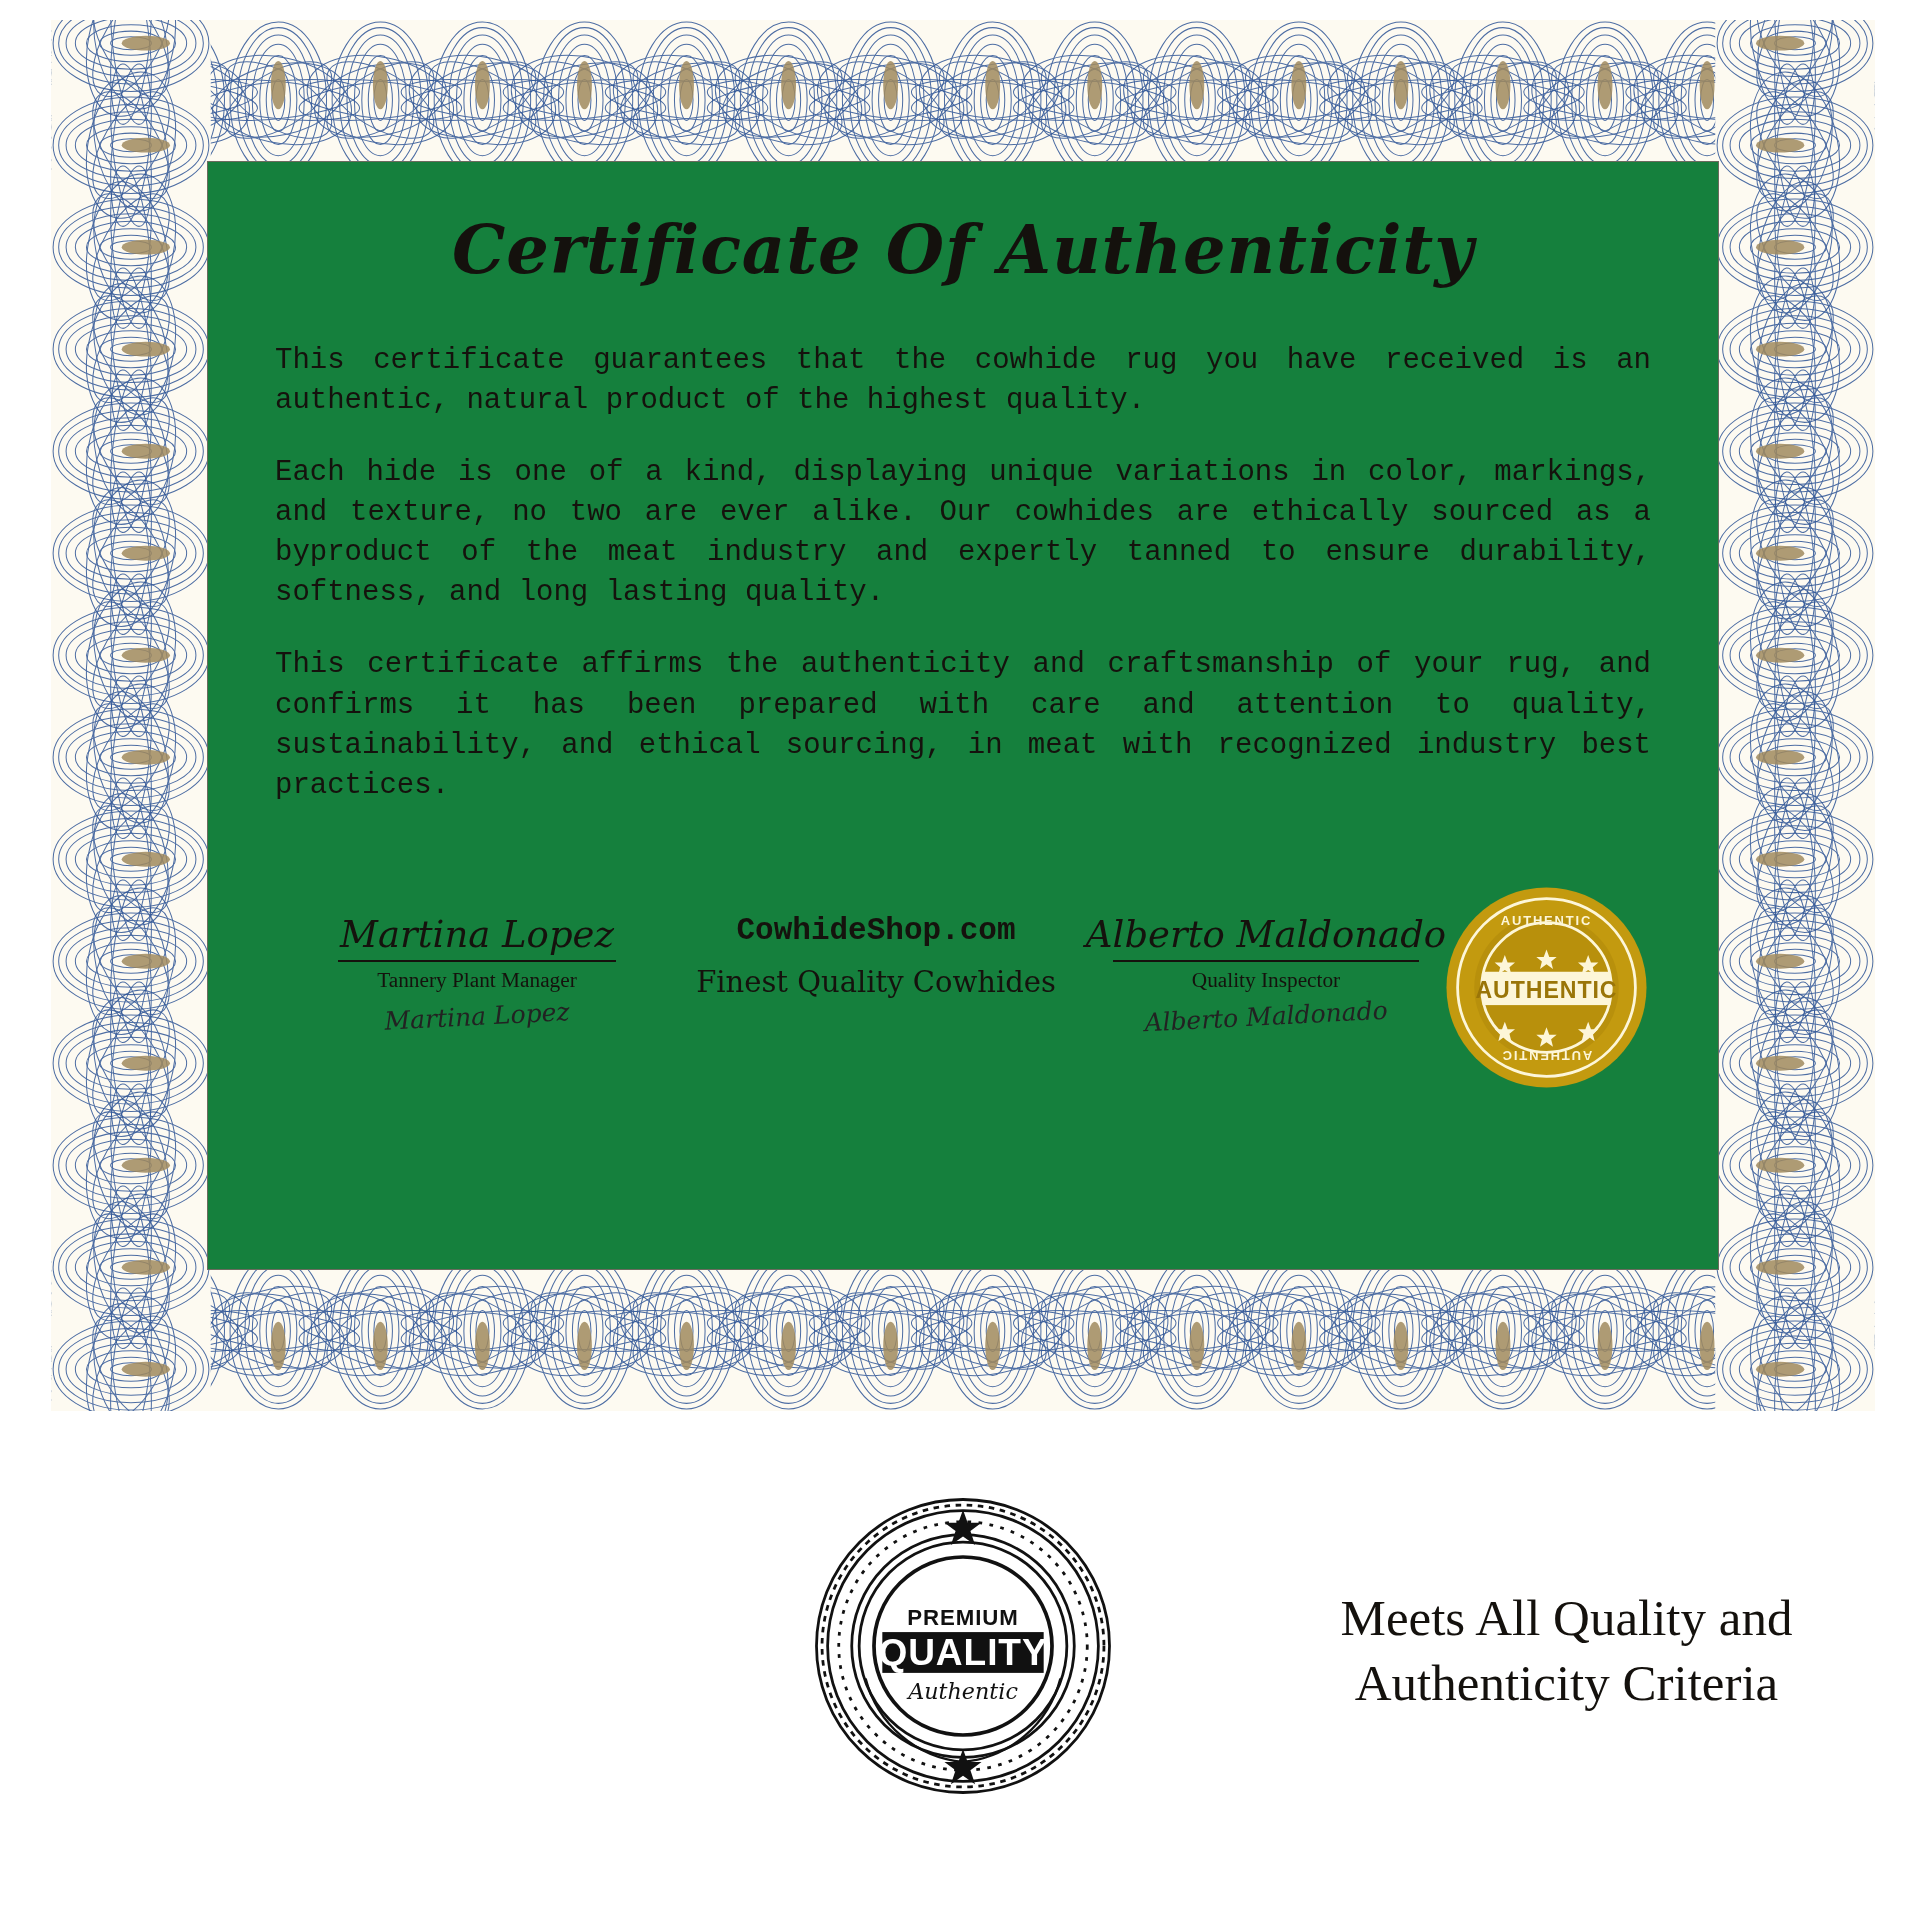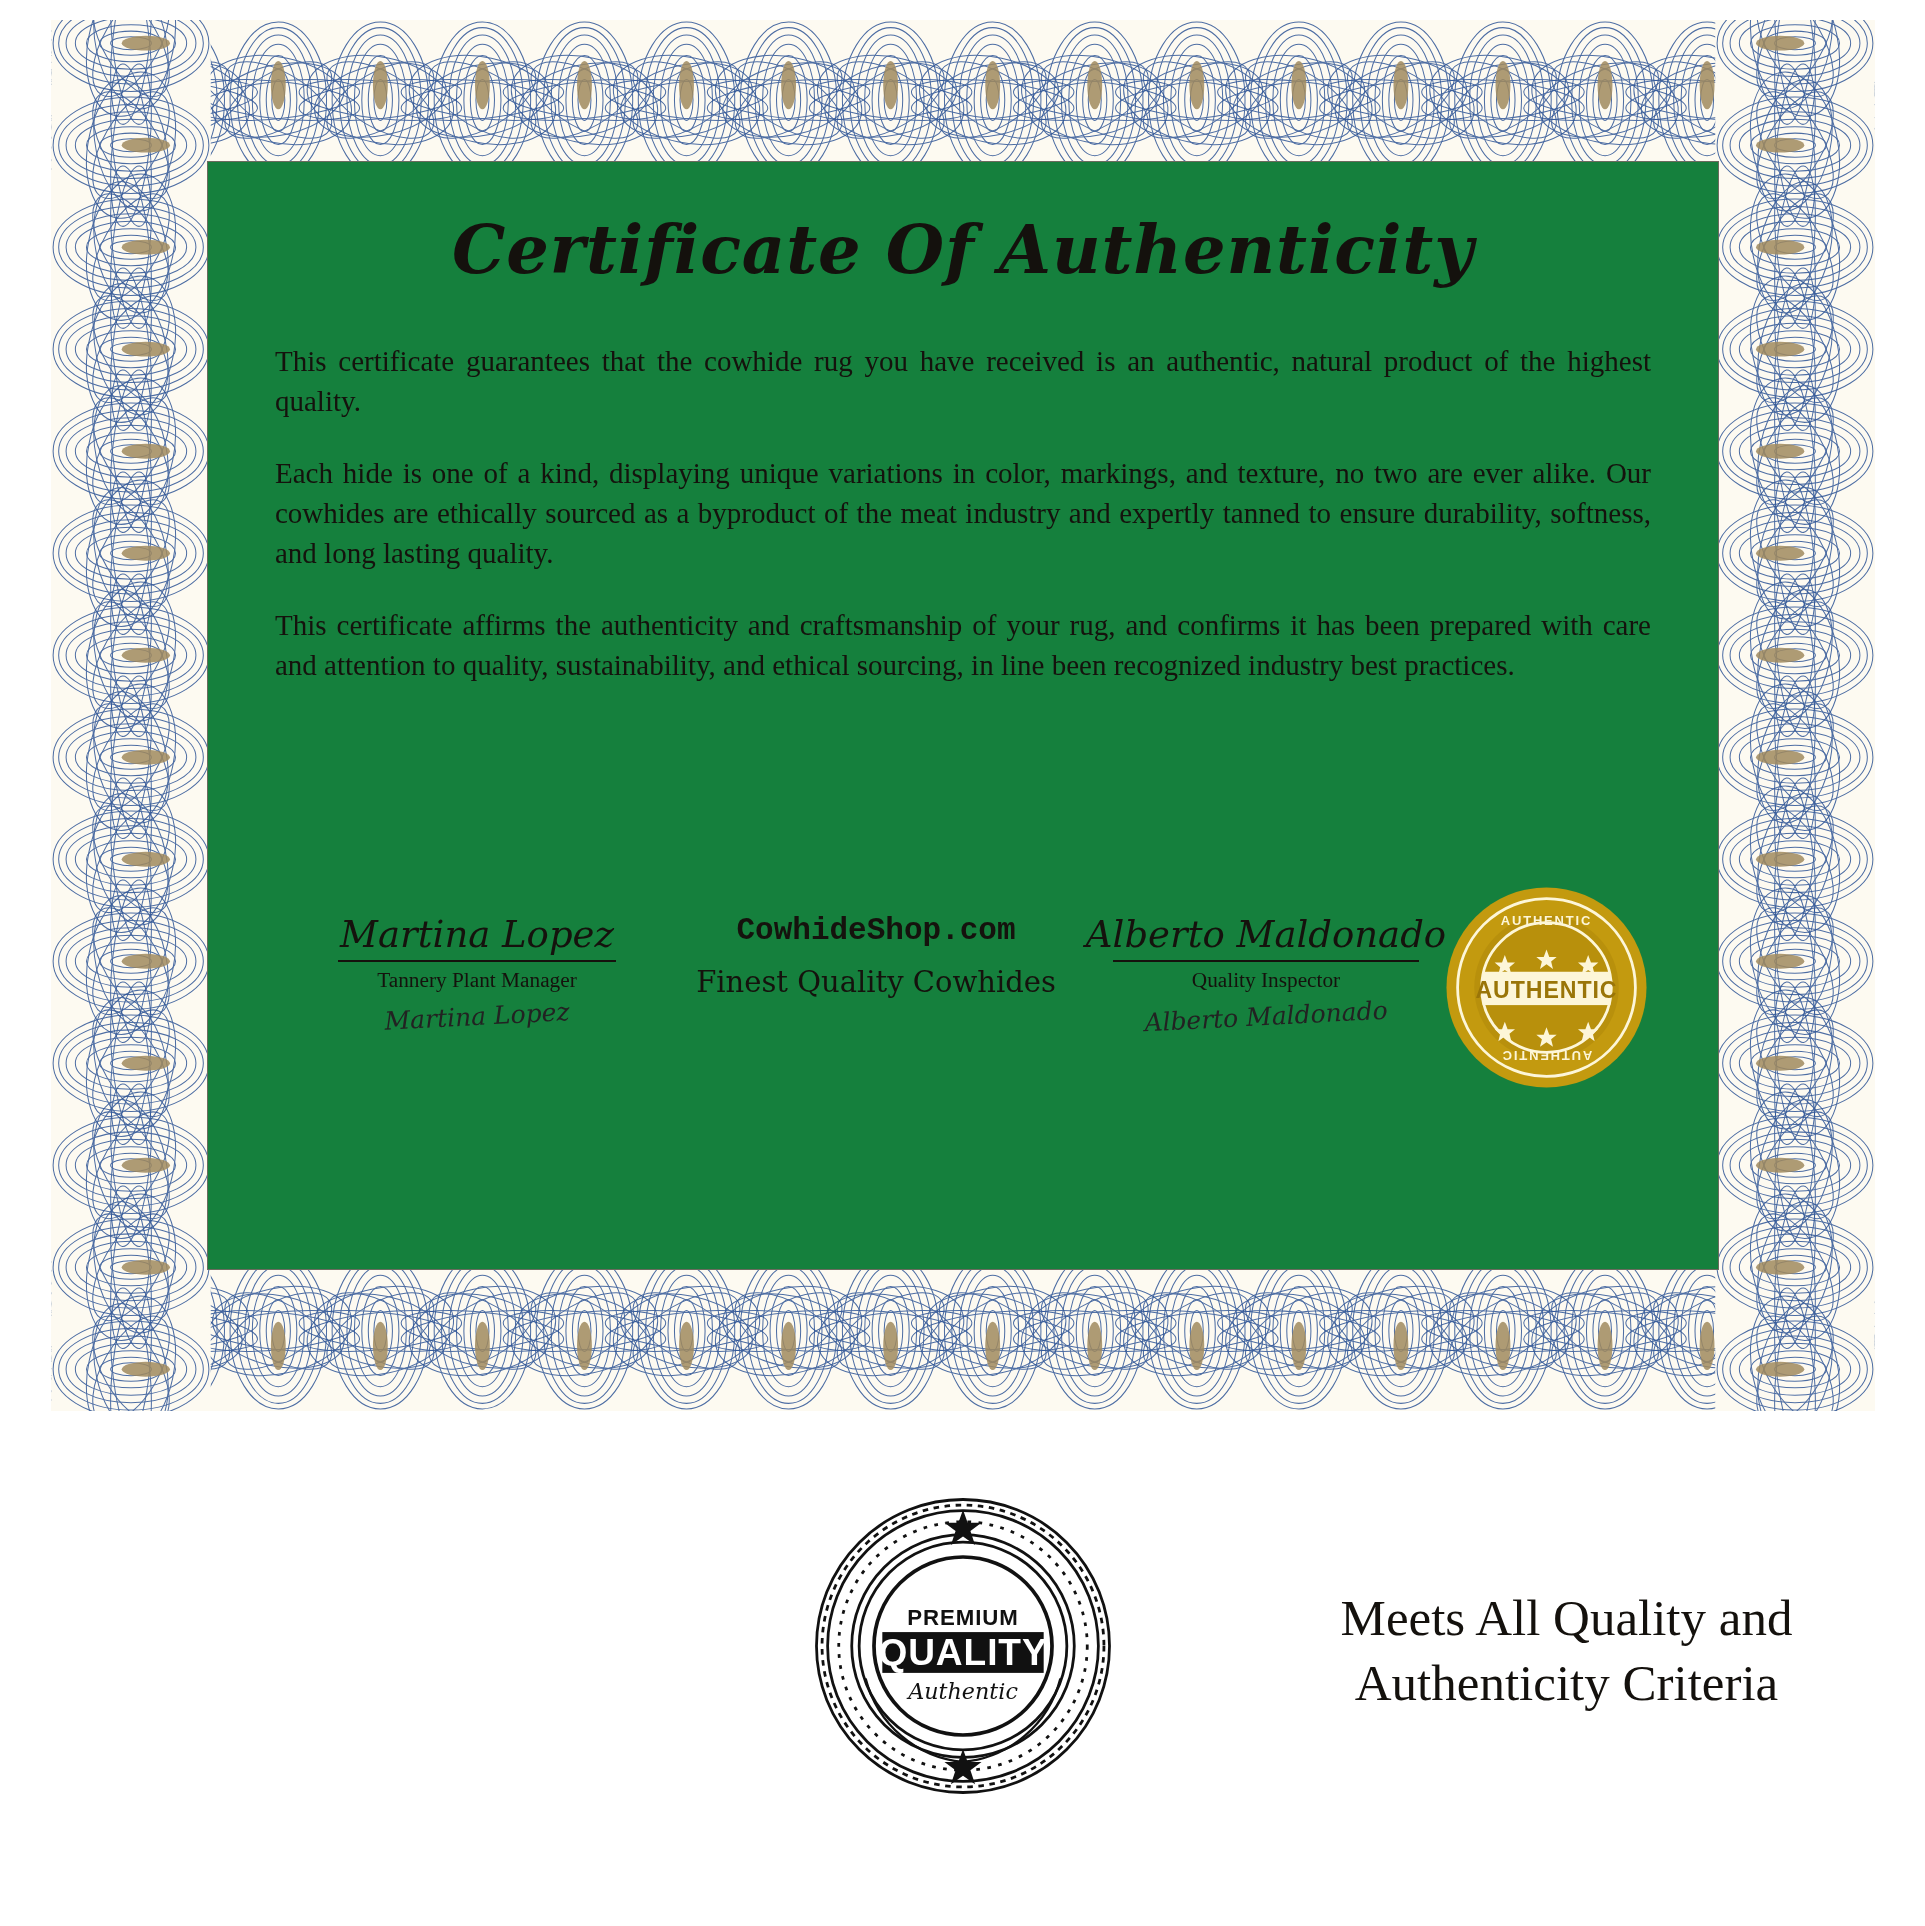--- a/index.html
+++ b/index.html
@@ -95,21 +95,21 @@
   }
   #brand-logo .brand-h .horn-right {
     right: -15px;
     border-left: none;
     border-top-right-radius: 15px;
   }
 
   
   #cert-body {
     margin: 52px 67px 0 67px;
-    font-family: Liberation Serif, serif;
+    font-family: Liberation Mono, monospace;
     font-size: 29px;
     line-height: 1.38;
     color: #15120d;
     text-align: justify;
   }
   #cert-body p { margin: 0 0 32px 0; }
   #cert-body p:last-child { margin-bottom: 0; }
 
   
   #signature-row {
@@ -332,21 +332,21 @@
   </div>
 
   <div id="certificate-inner">
 
     <div id="cert-title">Certificate Of Authenticity</div>
 
 
     <div id="cert-body">
       <p>This certificate guarantees that the cowhide rug you have received is an authentic, natural product of the highest quality.</p>
       <p>Each hide is one of a kind, displaying unique variations in color, markings, and texture, no two are ever alike. Our cowhides are ethically sourced as a byproduct of the meat industry and expertly tanned to ensure durability, softness, and long lasting quality.</p>
-      <p>This certificate affirms the authenticity and craftsmanship of your rug, and confirms it has been prepared with care and attention to quality, sustainability, and ethical sourcing, in line been recognized industry best practices.</p>
+      <p>This certificate affirms the authenticity and craftsmanship of your rug, and confirms it has been prepared with care and attention to quality, sustainability, and ethical sourcing, in meat with recognized industry best practices.</p>
     </div>
 
     <div id="signature-row">
 
       <div class="sig-block" id="sig-left">
         <div class="sig-name">Martina Lopez</div>
         <div class="sig-rule" style="width:278px;"></div>
         <div class="sig-role">Tannery Plant Manager</div>
         <div class="sig-hand">Martina Lopez</div>
       </div>

